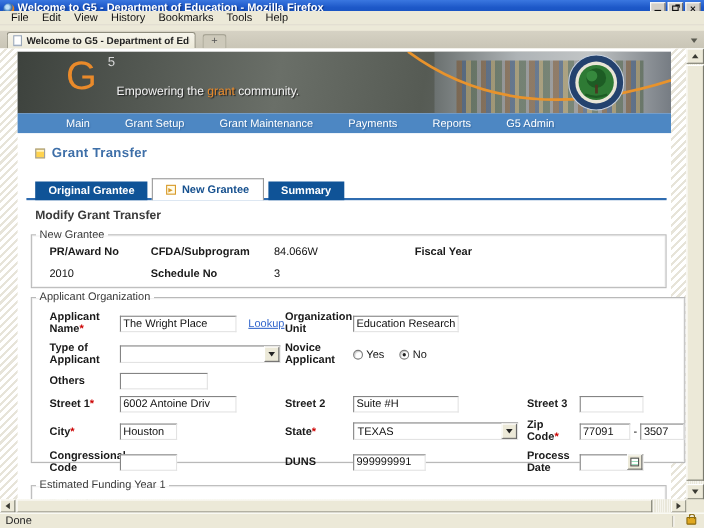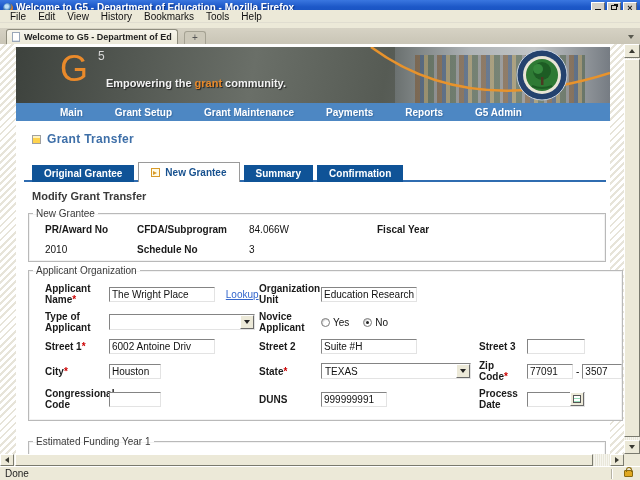--- a/index.html
+++ b/index.html
@@ -56,27 +56,27 @@
     background:linear-gradient(90deg,#6b7170 0%,#aeb3b6 35%,#c2c5c6 65%,#767c83 100%); }
   .books { position:absolute; right:25px; top:8px; width:170px; height:48px; opacity:.65;
     background:repeating-linear-gradient(90deg,#7a5a3a 0 5px,#41597a 5px 9px,#a39260 9px 13px,#55664f 13px 19px,#8d8d8d 19px 22px); }
   .swoosh-svg { position:absolute; left:0; top:0; }
   .logo-g { position:absolute; left:44px; top:4px; font-size:36px; line-height:36px; color:#ea8a2a;
     font-weight:normal; }
   .logo-5 { position:absolute; left:82px; top:2px; font-size:12px; color:#d8d8d8; }
   .tagline { position:absolute; left:90px; top:30px; font-size:11px; color:#f2f2f2; white-space:nowrap;
     text-shadow:1px 1px 1px #222; }
   .tagline .accent { color:#ea8a2a; }
-  .tagline span { margin-right:3px;font-weight:bold; }
+  .tagline span { margin-right:3px; }
   .seal { position:absolute; right:42px; top:2px; }
 
   
   .site-nav { position:absolute; left:16px; top:59px; width:594px; height:18px; background:#4d87c3;
     display:flex; align-items:center; padding-left:44px; column-gap:32px; }
-  .nav-item { color:#fff; font-size:10px; font-weight:bold; text-shadow:1px 1px 1px #3a6da5; white-space:nowrap; }
+  .nav-item { color:#fff; font-size:10px; font-weight:normal; text-shadow:1px 1px 1px #3a6da5; white-space:nowrap; }
 
   
   .breadcrumb-row { position:absolute; left:32px; top:88px; display:flex; align-items:center; }
   .bullet-icon { width:9px; height:9px; border:1px solid #a0a0a0; background:#ffd34d; margin-right:6px;
     box-shadow:inset 0 2px 0 #fff4c0; }
   .breadcrumb-text { font-size:12px; font-weight:bold; color:#3e6fa8; letter-spacing:.3px; }
 
   
   .tabs-row { position:absolute; left:0; top:118px; width:624px; height:20px; }
   .tabs-underline { position:absolute; left:24px; top:18px; width:582px; height:2px; background:#2f6cb0; }
@@ -249,21 +249,20 @@
 
   <div class="tabs-row">
     <div class="tabs-underline"></div>
     <div class="tabs-inner">
       <div class="site-tab">Original Grantee</div>
       <div class="site-tab active">
         <span class="tab-icon"></span>
         <span>New Grantee</span>
       </div>
       <div class="site-tab">Summary</div>
-      <div class="site-tab">Confirmation</div>
     </div>
   </div>
 
   <div class="page-title">Modify Grant Transfer</div>
 
   <fieldset class="fs-new-grantee">
     <legend>New Grantee</legend>
     <div class="ng-grid">
       <span class="ng-label">PR/Award No</span>
       <span class="ng-label">CFDA/Subprogram</span>
@@ -308,20 +307,28 @@
         </span>
         <span class="radio-opt">
           <span class="radio checked"></span>
           <span class="radio-label">No</span>
         </span>
       </span>
       <span></span>
         <span></span>
     </div>
 
+    <div class="ai-row">
+      <span class="lbl">Others</span>
+      <span><input class="txt w80" value="" style=""></span>
+      <span></span>
+        <span></span>
+        <span></span>
+        <span></span>
+    </div>
 
     <div class="ai-row">
       <span class="lbl"><span>Street 1</span><span class="req">*</span></span>
       <span><input class="txt w106" value="6002 Antoine Driv" style=""></span>
       <span class="lbl">Street 2</span>
       <span><input class="txt w96" value="Suite #H" style=""></span>
       <span class="lbl">Street 3</span>
       <span><input class="txt w58" value="" style=""></span>
     </div>
 

